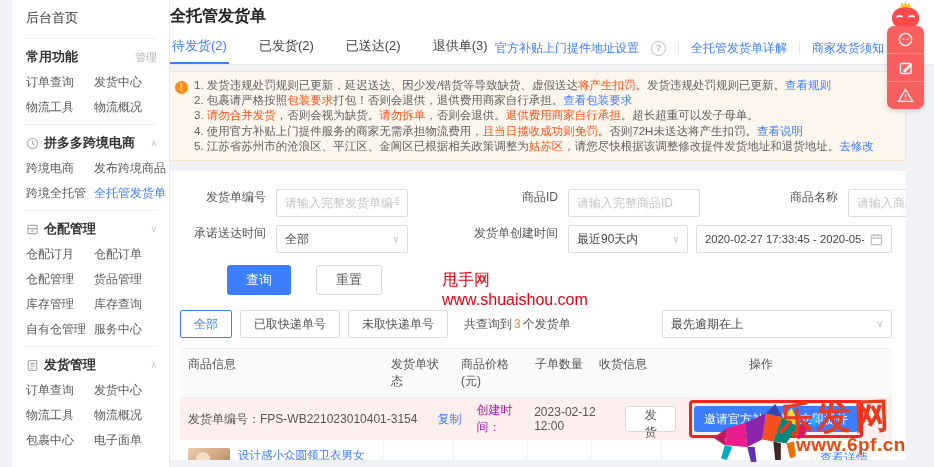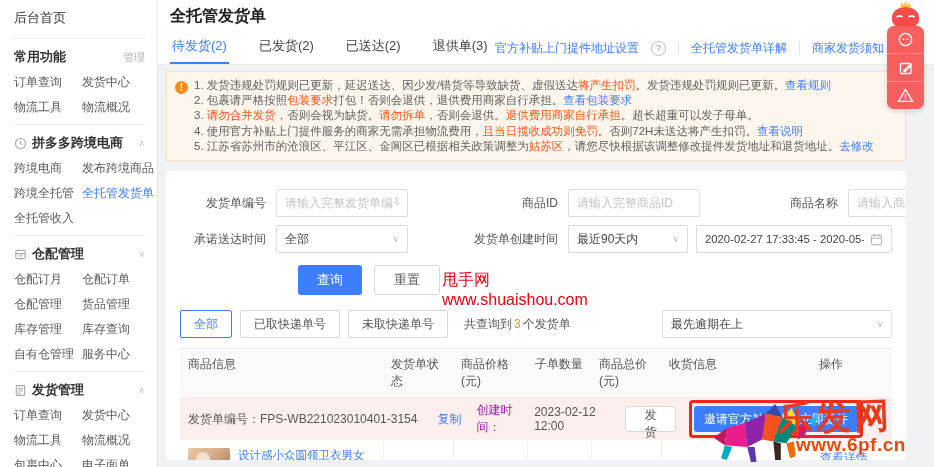--- a/index.html
+++ b/index.html
@@ -1,19 +1,19 @@
 <!DOCTYPE html>
 <html><head>
 <meta charset="utf-8">
 <style>
   html,body{margin:0;padding:0}
   body{width:934px;height:467px;overflow:hidden;position:relative;background:#f1f2f5;
        font-family:"Liberation Sans","DejaVu Sans",sans-serif;font-size:12px;color:#333}
   
-  .sidebar{position:absolute;left:0;top:0;width:158px;height:100%;background:#fff;
+  .sidebar{position:absolute;left:12px;top:0;width:158px;height:100%;background:#fff;
            border-right:1px solid #e9e9e9;box-sizing:border-box;padding-top:6px;z-index:2}
   .side-home{padding:3px 14px 7px;font-size:13px;color:#333;cursor:pointer}
   .sdiv{height:1px;background:#f0f0f0;margin:4px 12px}
   .sgroup-title{display:flex;align-items:center;gap:5px;padding:5px 12px 4px 14px;
                 font-size:13px;font-weight:bold;color:#333;cursor:pointer}
   .sgroup-title .gextra{margin-left:auto;font-weight:normal;font-size:11px;color:#b5b5b5;cursor:pointer}
   .sgroup-title .chev{margin-left:auto;color:#c3c3c3;font-size:9px;font-weight:normal}
   .sicon{width:13px;height:13px;flex:none}
   .srow{display:flex;padding:4px 0 4px 14px}
   .srow .sitem{width:68px;font-size:12px;color:#595959;cursor:pointer;white-space:nowrap}
@@ -39,34 +39,34 @@
           padding:6px 10px 6px 27px;position:relative}
   .bang{position:absolute;left:8px;top:9px;width:13px;height:13px;border-radius:50%;
         background:#fa8c16;color:#fff;font-size:10px;line-height:13px;text-align:center;font-weight:bold}
   .nline{font-size:11.5px;line-height:15.2px;color:#5f5f5f;white-space:nowrap;overflow:hidden}
   .nem{color:#fa541c}
   .nlink{color:#3d7eff;cursor:pointer}
   
   .card{background:#fff;border-radius:2px;margin-top:10px;padding:18px 14px 0;height:289px;
         box-sizing:border-box;overflow:hidden;position:relative}
   .frow{display:flex;align-items:center;margin-bottom:8px}
-  .fitem{display:flex;align-items:center}
+  .fitem{display:flex;}
   .flabel{text-align:right;color:#555;font-size:12px;padding-right:10px;white-space:nowrap}
   .w1{width:86px}.w2{width:108px}.w3{width:76px}
   .inp{height:28px;border:1px solid #dcdcdc;border-radius:2px;width:132px;padding:0 8px;
        font-size:12px;color:#333;box-sizing:border-box;outline:none}
   input::placeholder{color:#c4c4c4}
   .sel{display:flex;align-items:center;justify-content:space-between;height:28px;
        border:1px solid #dcdcdc;border-radius:2px;width:132px;padding:0 8px;
        box-sizing:border-box;color:#444;cursor:pointer;background:#fff}
   .chevg{color:#bbb;font-size:9px}
   .daterange{width:232px;display:flex;align-items:center;height:28px;border:1px solid #dcdcdc;
              border-radius:2px;padding:0 8px;box-sizing:border-box;gap:6px;background:#fff}
   .daterange input{border:none;outline:none;flex:1;font-size:11.3px;color:#444;padding:0;background:transparent}
-  .btnrow{display:flex;gap:12px;margin:12px 0 0 118px}
+  .btnrow{display:flex;gap:25px;margin:12px 0 0 47px}
   .btn{height:30px;padding:0 19px;border-radius:3px;font-size:13px;cursor:pointer}
   .btn-primary{background:#3d7eff;color:#fff;border:none}
   .btn-plain{background:#fff;border:1px solid #d9d9d9;color:#555}
   
   .filterrow{display:flex;align-items:center;margin-top:15px}
   .fbtn{height:28px;padding:0 13px;border:1px solid #d9d9d9;background:#fff;color:#555;
         font-size:12px;cursor:pointer;border-radius:2px;margin-right:8px}
   .fbtn.active{border-color:#3d7eff;color:#3d7eff}
   .summary{margin-left:8px;color:#555}
   .count{color:#fa8c16;margin:0 2px}
@@ -151,24 +151,20 @@
     <span class="chev">∧</span>
   </div>
   <div class="srow">
     <span class="sitem">跨境电商</span>
     <span class="sitem">发布跨境商品</span>
   </div>
   <div class="srow">
     <span class="sitem">跨境全托管</span>
     <span class="sitem active">全托管发货单</span>
   </div>
-  <div class="srow">
-    <span class="sitem">全托管收入</span>
-    <span class="sitem"></span>
-  </div>
   <div class="sdiv"></div>
 
   <div class="sgroup-title">
     <svg class="sicon" viewBox="0 0 14 14" fill="none" stroke="#a9a9a9" stroke-width="1.2">
         <rect x="2" y="2.5" width="10" height="9" rx="1"></rect>
         <path d="M2 6h10M5.5 8.5h3"></path>
       </svg>
     <span>仓配管理</span>
     <span class="chev">∨</span>
   </div>
@@ -309,21 +305,20 @@
           <span class="chevg">∨</span>
         </div>
       </div>
 
       <div class="table">
         <div class="thead">
           <div class="th c1">商品信息</div>
           <div class="th c2">发货单状态</div>
           <div class="th c3">商品价格(元)</div>
           <div class="th c4">子单数量</div>
-          <div class="th c5">商品总价(元)</div>
           <div class="th c6">收货信息</div>
           <div class="th c7">操作</div>
         </div>
 
         <div class="metarow">
           <div class="metaleft">
             <span>发货单编号：</span>
             <span>FPS-WB221023010401-3154</span>
             <span class="copy">复制</span>
           </div>

